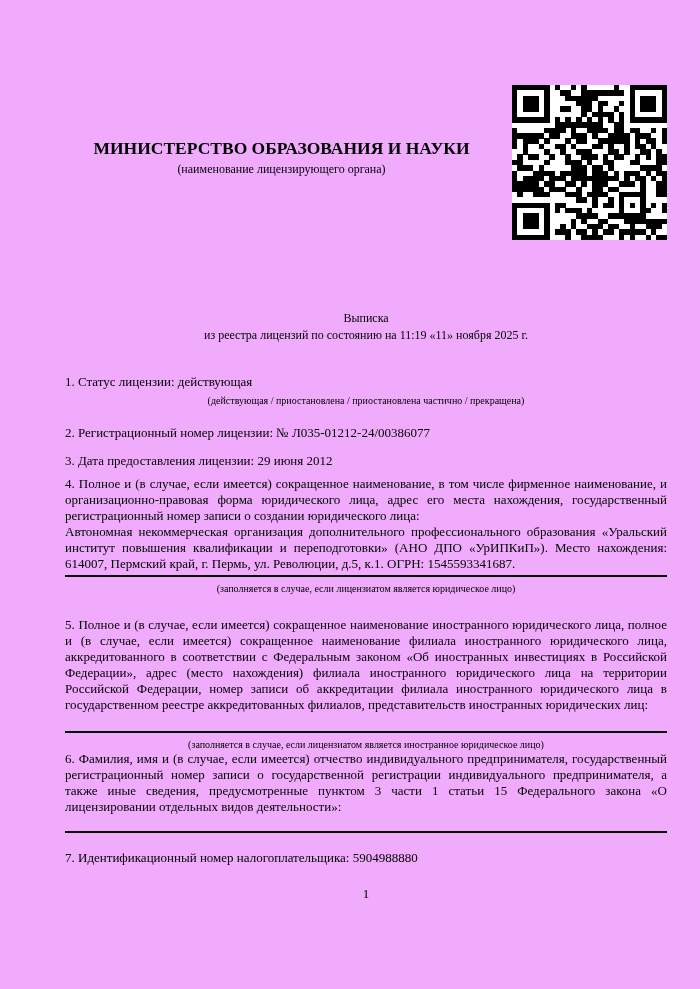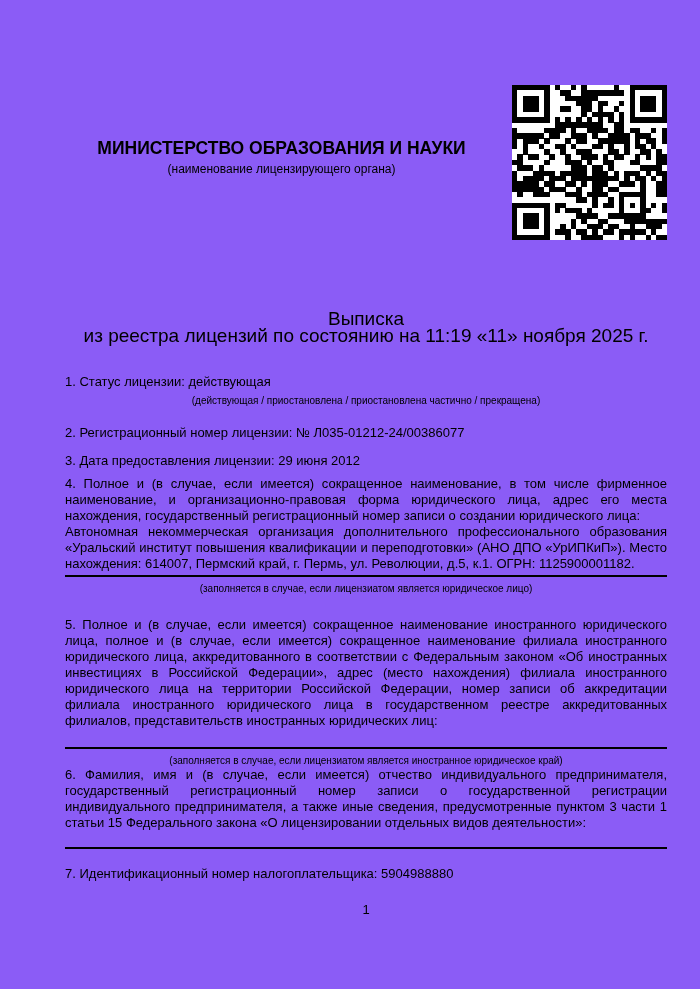--- a/index.html
+++ b/index.html
@@ -1,23 +1,23 @@
 <!DOCTYPE html>
 <html lang="ru"><head>
 <meta charset="utf-8">
 <style>
   html, body { margin: 0; padding: 0; background: #ffffff; }
   .page {
     position: relative;
     width: 700px;
     height: 989px;
     margin: 0 auto;
-    background: #8b5cf6;
+    background: #f0abfc;
     color: #000000;
-    font-family: Liberation Sans, sans-serif;
+    font-family: Liberation Serif, serif;
     font-size: 13px;
     line-height: 16px;
     box-sizing: border-box;
     padding: 0 33px 0 65px;
     overflow: hidden;
   }
   .header-row {
     display: flex;
     align-items: flex-start;
     margin-top: 85px;
@@ -40,21 +40,21 @@
   .ministry-caption { margin-top: 2px; }
   .qr-wrap {
     flex: 0 0 auto;
     width: 155px;
     height: 155px;
   }
   .qr-wrap svg { display: block; width: 155px; height: 155px; }
   .doc-title {
     margin-top: 70px;
     text-align: center;
-    font-size: 19px;
+    font-size: 12px;
     line-height: 17px;
   }
   .item { margin: 0; }
   .para {
     margin: 0;
     text-align: justify;
     text-align-last: left;
   }
   .item-status       { margin-top: 30px; }
   .item-reg-number   { margin-top: 18px; }
@@ -569,29 +569,29 @@
   <div class="item item-reg-number">
     <p class="para">2. Регистрационный номер лицензии: № Л035-01212-24/00386077</p>
   </div>
 
   <div class="item item-grant-date">
     <p class="para">3. Дата предоставления лицензии: 29 июня 2012</p>
   </div>
 
   <div class="item item-legal-entity">
     <p class="para">4. Полное и (в случае, если имеется) сокращенное наименование, в том числе фирменное наименование, и организационно-правовая форма юридического лица, адрес его места нахождения, государственный регистрационный номер записи о создании юридического лица:</p>
-    <p class="para">Автономная некоммерческая организация дополнительного профессионального образования «Уральский институт повышения квалификации и переподготовки» (АНО ДПО «УрИПКиП»). Место нахождения: 614007, Пермский край, г. Пермь, ул. Революции, д.5, к.1. ОГРН: 1125900001182.</p>
+    <p class="para">Автономная некоммерческая организация дополнительного профессионального образования «Уральский институт повышения квалификации и переподготовки» (АНО ДПО «УрИПКиП»). Место нахождения: 614007, Пермский край, г. Пермь, ул. Революции, д.5, к.1. ОГРН: 1545593341687.</p>
     <div class="rule rule-tight"></div>
     <div class="field-caption caption-after-rule">(заполняется в случае, если лицензиатом является юридическое лицо)</div>
   </div>
 
   <div class="item item-foreign">
     <p class="para">5. Полное и (в случае, если имеется) сокращенное наименование иностранного юридического лица, полное и (в случае, если имеется) сокращенное наименование филиала иностранного юридического лица, аккредитованного в соответствии с Федеральным законом «Об иностранных инвестициях в Российской Федерации», адрес (место нахождения) филиала иностранного юридического лица на территории Российской Федерации, номер записи об аккредитации филиала иностранного юридического лица в государственном реестре аккредитованных филиалов, представительств иностранных юридических лиц:</p>
     <div class="rule rule-blank-5"></div>
-    <div class="field-caption caption-after-rule">(заполняется в случае, если лицензиатом является иностранное юридическое край)</div>
+    <div class="field-caption caption-after-rule">(заполняется в случае, если лицензиатом является иностранное юридическое лицо)</div>
   </div>
 
   <div class="item item-individual">
     <p class="para">6. Фамилия, имя и (в случае, если имеется) отчество индивидуального предпринимателя, государственный регистрационный номер записи о государственной регистрации индивидуального предпринимателя, а также иные сведения, предусмотренные пунктом 3 части 1 статьи 15 Федерального закона «О лицензировании отдельных видов деятельности»:</p>
     <div class="rule rule-blank-6"></div>
   </div>
 
   <div class="item item-inn">
     <p class="para">7. Идентификационный номер налогоплательщика: 5904988880</p>
   </div>

